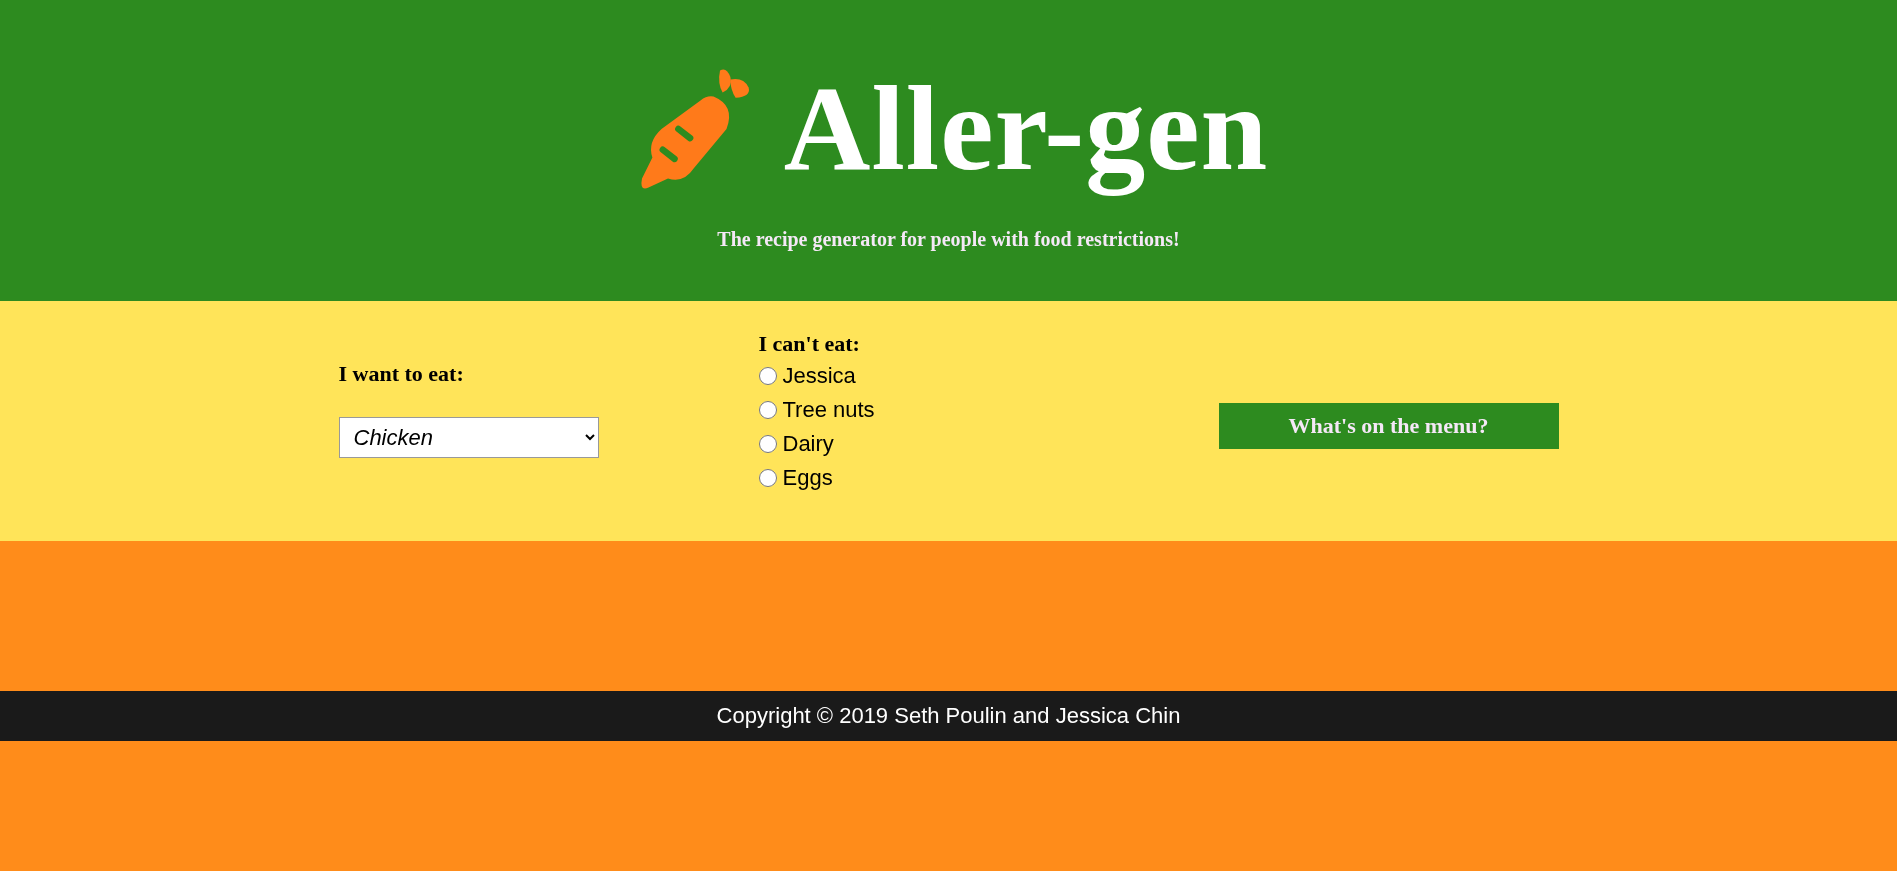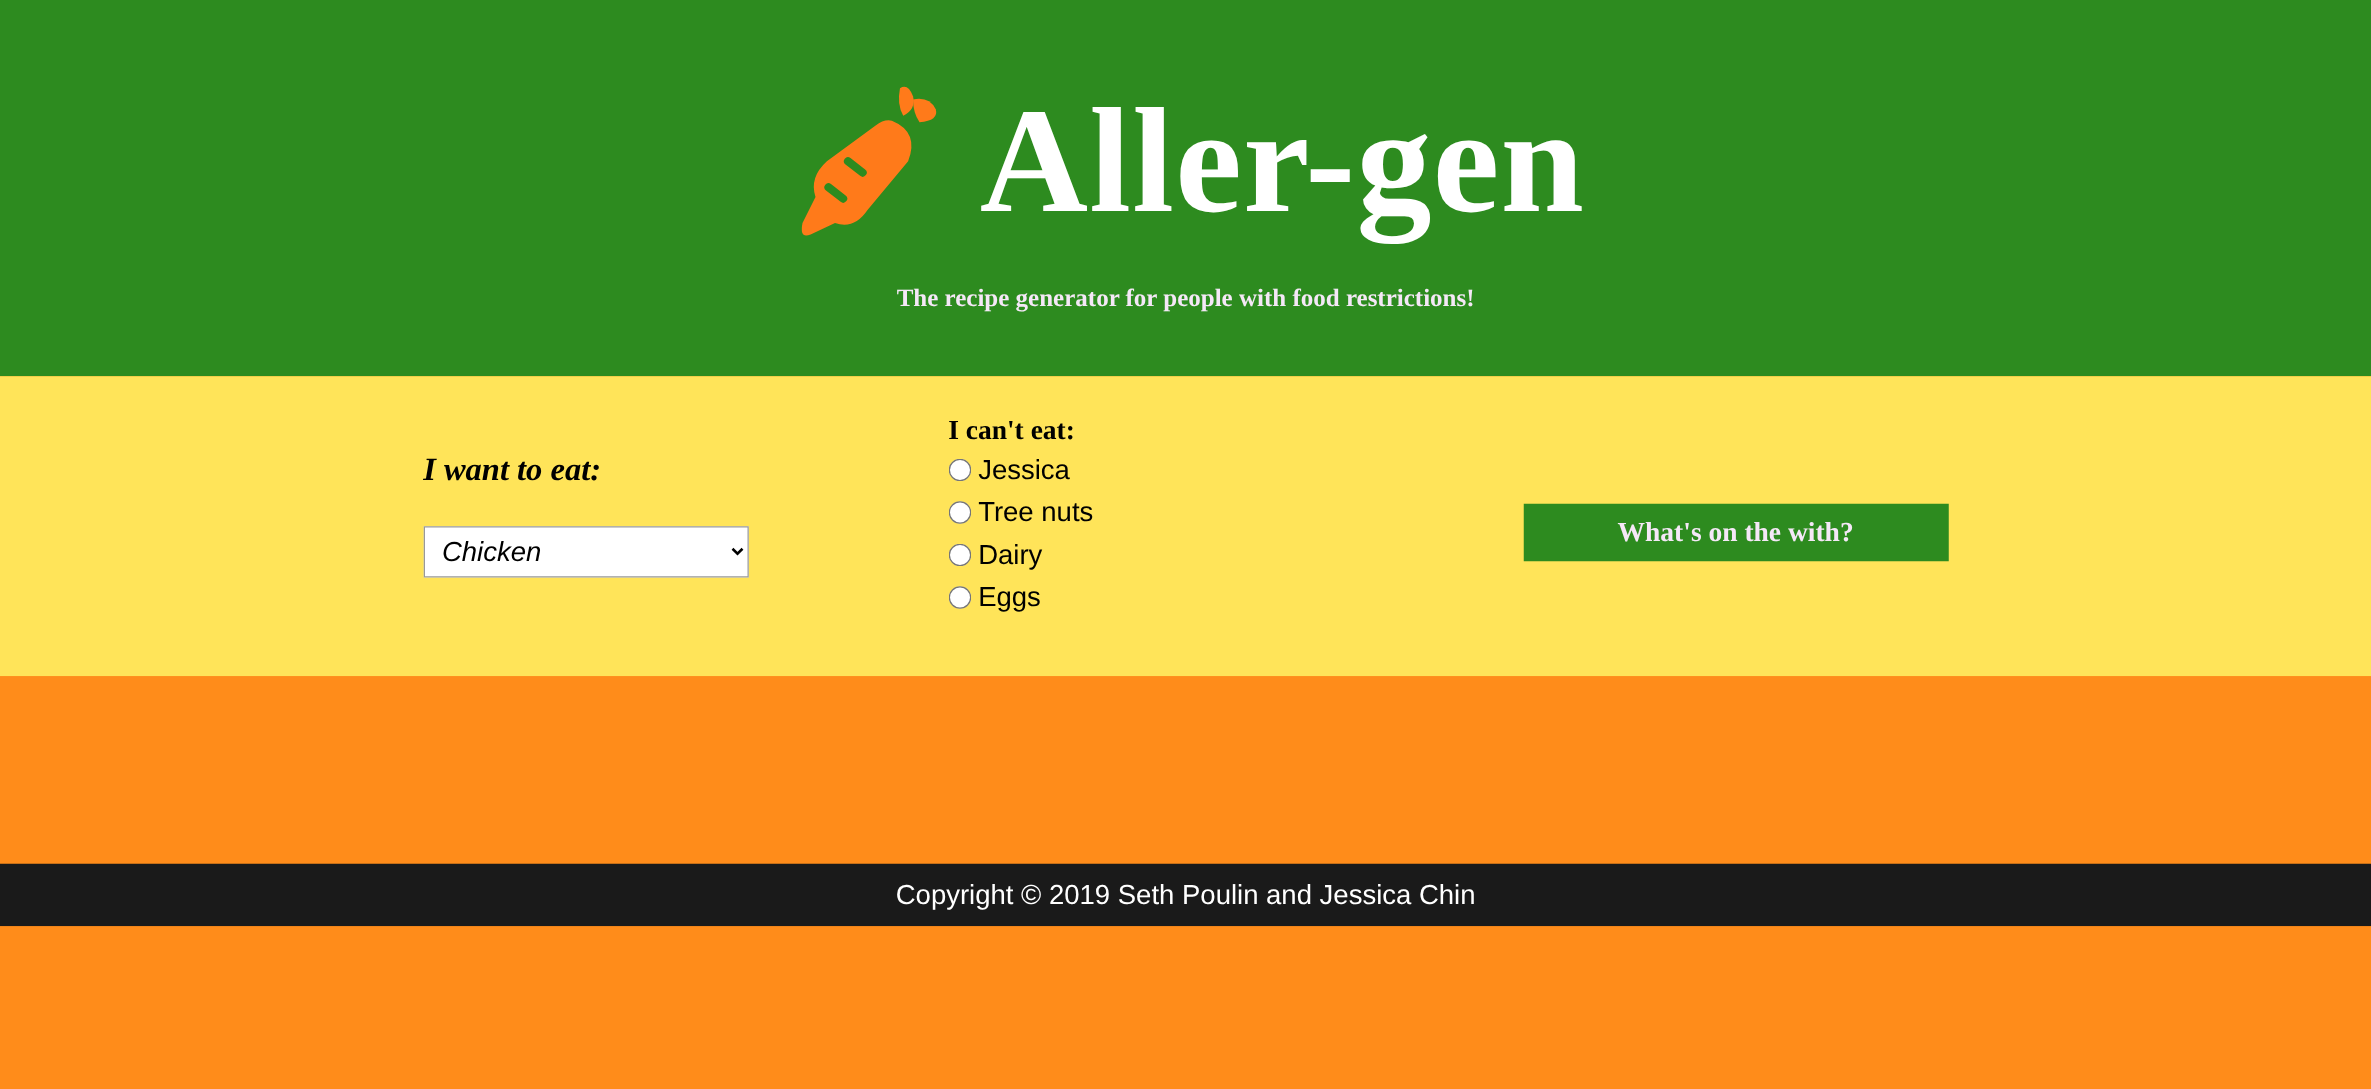--- a/index.html
+++ b/index.html
@@ -82,27 +82,26 @@
     }
     
     .button-column {
       flex: 0 0 340px;
       display: flex;
       align-items: center;
       padding-top: 30px;
     }
     
     .section-label {
-      font-size: 26px;
+      font-size: 22px;
       font-weight: bold;
       color: #000;
       font-family: 'Georgia', serif;
       margin-bottom: 30px;
       display: block;
-      font-style: italic;
     }
     
     .restrictions-label {
       font-size: 22px;
       font-weight: bold;
       color: #000;
       font-family: 'Georgia', serif;
       margin-bottom: 6px;
       display: block;
     }
@@ -214,21 +213,21 @@
           <div class="radio-item">
             <input type="radio" name="allergen" id="r3" style="">
             <label for="r3">Eggs</label>
           </div>
         </div>
       </div>
 
     </div>
 
     <div class="button-column">
-      <button class="menu-button">What's on the with?</button>
+      <button class="menu-button">What's on the menu?</button>
     </div>
 
   </div>
 </div>
 
 <div class="orange-section"></div>
 
 <div class="footer">
   <span>Copyright © 2019 Seth Poulin and Jessica Chin</span>
 </div>

